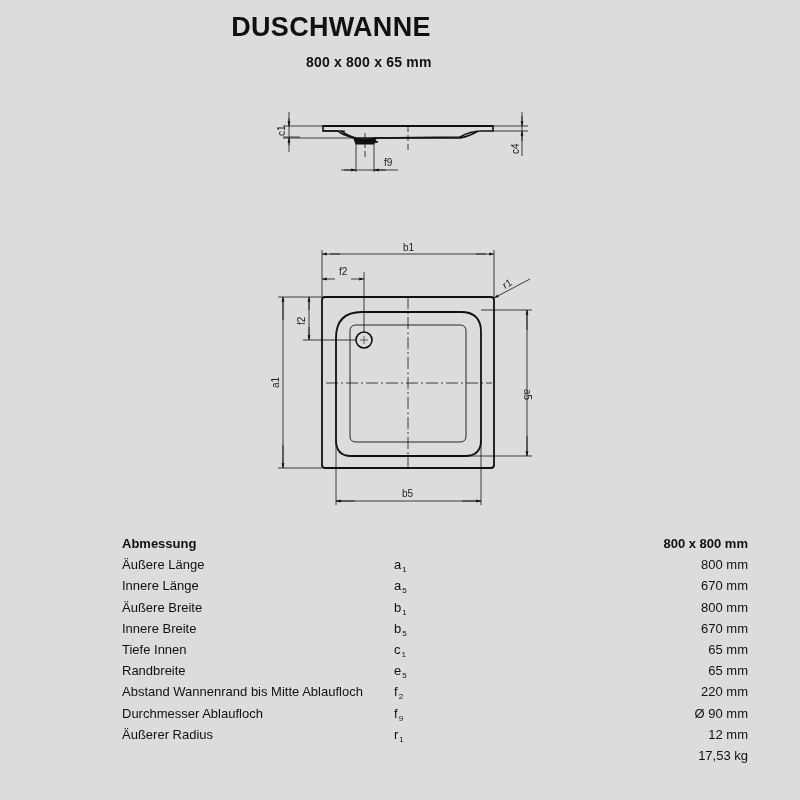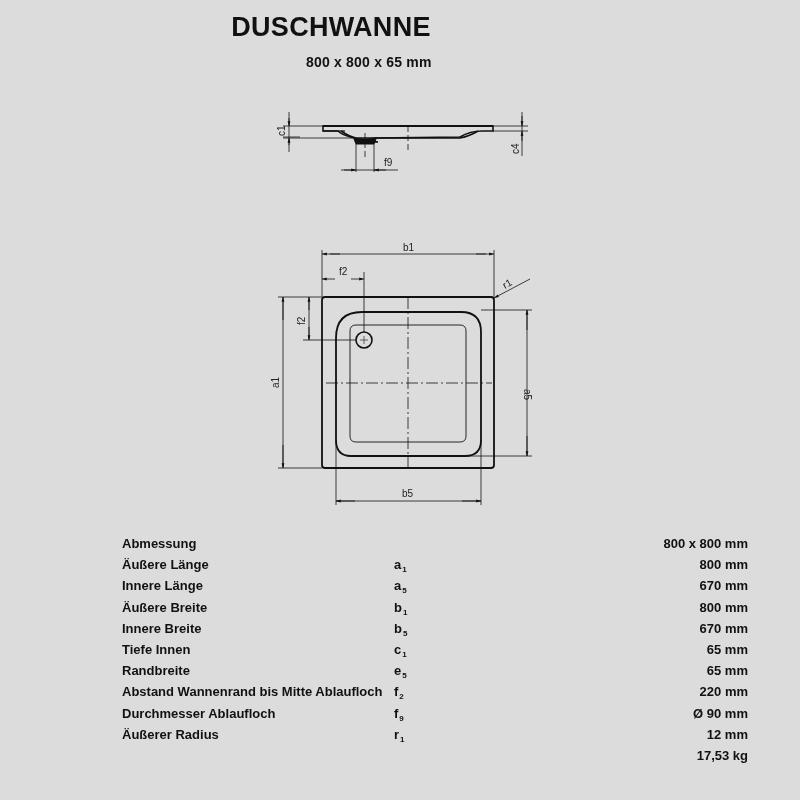--- a/index.html
+++ b/index.html
@@ -23,21 +23,21 @@
     .subtitle {
       position: absolute; left: 306px; top: 54px;
       font-size: 14px; font-weight: bold;
       color: #111;
       letter-spacing: 0.2px;
     }
     svg.drawing { position: absolute; left: 0; top: 0; }
     .dim-label { font-family: "Liberation Sans", sans-serif; font-size: 10px; fill: #222; }
 
     .spec-table { position: absolute; left: 89px; top: 533px; width: 626px; margin-left: 33px; }
-    .spec-row { position: relative; height: 21.2px; font-size: 13px; line-height: 21px; font-weight: bold; }
+    .spec-row { position: relative; height: 21.2px; font-size: 13px; line-height: 21px; }
     .spec-row .label { position: absolute; left: 0; top: 0; white-space: nowrap; }
     .spec-row .sym { position: absolute; left: 272px; top: 0; }
     .spec-row .sym sub { font-size: 8px; vertical-align: -3px; margin-left: 1px; }
     .spec-row .val { position: absolute; right: 0; top: 0; white-space: nowrap; text-align: center; }
     .spec-row.header { font-weight: bold; }
   </style>
 </head>
 <body>
 
 <div class="title">DUSCHWANNE</div>

